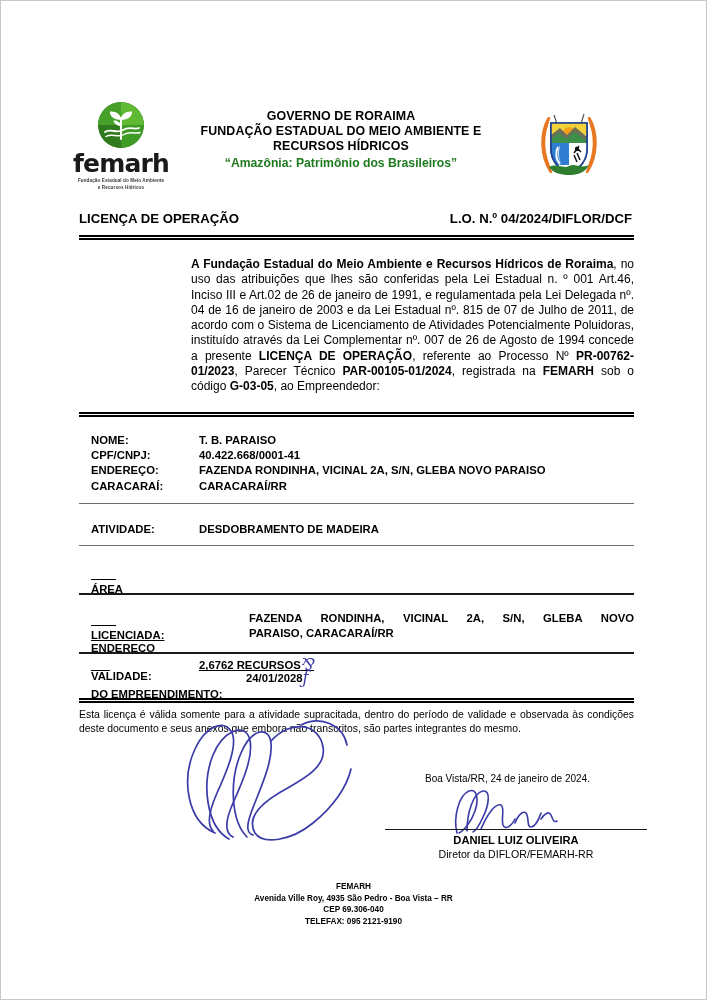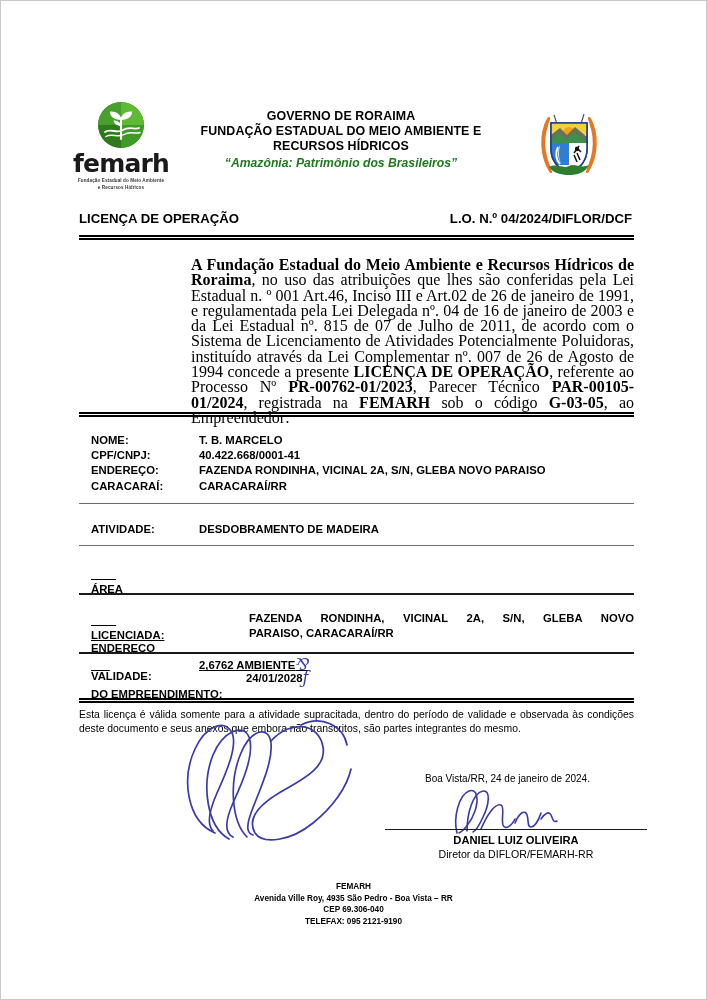--- a/index.html
+++ b/index.html
@@ -62,21 +62,20 @@
   }
   .gov-line {
     font-size: 12.4px;
     font-weight: bold;
     letter-spacing: 0.1px;
     line-height: 14.8px;
   }
   .tagline {
     font-size: 12.2px;
     font-weight: bold;
-    font-style: italic;
     color: #1f7a1f;
     margin-top: 3px;
   }
 
   .brasao {
     position: absolute;
     left: 526px; top: 4px;
     width: 84px; height: 84px;
   }
 
@@ -119,24 +118,23 @@
     position: absolute;
     left: 78px; right: 72px;
     height: 1.6px;
     background: #1a1a1a;
   }
 
   
   .intro {
     position: absolute;
     left: 190px; right: 72px; top: 256px;
-    font-size: 16px;
+    font-size: 12px;
     line-height: 15.3px;
     text-align: justify;
-    font-family: Liberation Serif, serif;
   }
   .intro b { font-weight: bold; }
 
   
   .fields {
     position: absolute;
     font-size: 11.3px;
     font-weight: bold;
     line-height: 15.2px;
   }
@@ -319,21 +317,21 @@
 
   <div class="intro">
     <b>A Fundação Estadual do Meio Ambiente e Recursos Hídricos de Roraima</b><span>, no uso das atribuições que lhes são conferidas pela Lei Estadual n. º 001 Art.46, Inciso III e Art.02 de 26 de janeiro de 1991, e regulamentada pela Lei Delegada nº. 04 de 16 de janeiro de 2003 e da Lei Estadual nº. 815 de 07 de Julho de 2011, de acordo com o Sistema de Licenciamento de Atividades Potencialmente Poluidoras, instituído através da Lei Complementar nº. 007 de 26 de Agosto de 1994 concede a presente </span><b>LICENÇA DE OPERAÇÃO</b><span>, referente ao Processo Nº </span><b>PR-00762-01/2023</b><span>, Parecer Técnico </span><b>PAR-00105-01/2024</b><span>, registrada na </span><b>FEMARH</b><span> sob o código </span><b>G-03-05</b><span>, ao Empreendedor:</span>
   </div>
 
   <div class="rule-double" style="top:411px"></div>
 
   <div class="fields blk-ident">
     <div class="field-row">
       <div class="field-label">NOME:</div>
-      <div class="field-value">T. B. MARCELO</div>
+      <div class="field-value">T. B. PARAISO</div>
     </div>
     <div class="field-row">
       <div class="field-label">CPF/CNPJ:</div>
       <div class="field-value">40.422.668/0001-41</div>
     </div>
     <div class="field-row">
       <div class="field-label">ENDEREÇO:</div>
       <div class="field-value">FAZENDA RONDINHA, VICINAL 2A, S/N, GLEBA NOVO PARAISO</div>
     </div>
     <div class="field-row">
@@ -353,21 +351,21 @@
 
   <div class="rule-thin" style="top:544px"></div>
 
   <div class="fields blk-area">
     <div class="field-row">
       <div class="field-label">
         <div>ÁREA</div>
         <div>LICENCIADA:</div>
       </div>
       <div class="field-value" style="align-self:flex-end">
-        <span>2,6762 AMBIENTE</span><span class="inline-initial">⅋</span>
+        <span>2,6762 RECURSOS</span><span class="inline-initial">⅋</span>
       </div>
     </div>
   </div>
 
   <div class="rule-med" style="top:592px"></div>
 
   <div class="fields blk-ender">
     <div class="field-row">
       <div class="field-label">
         <div>ENDEREÇO</div>

